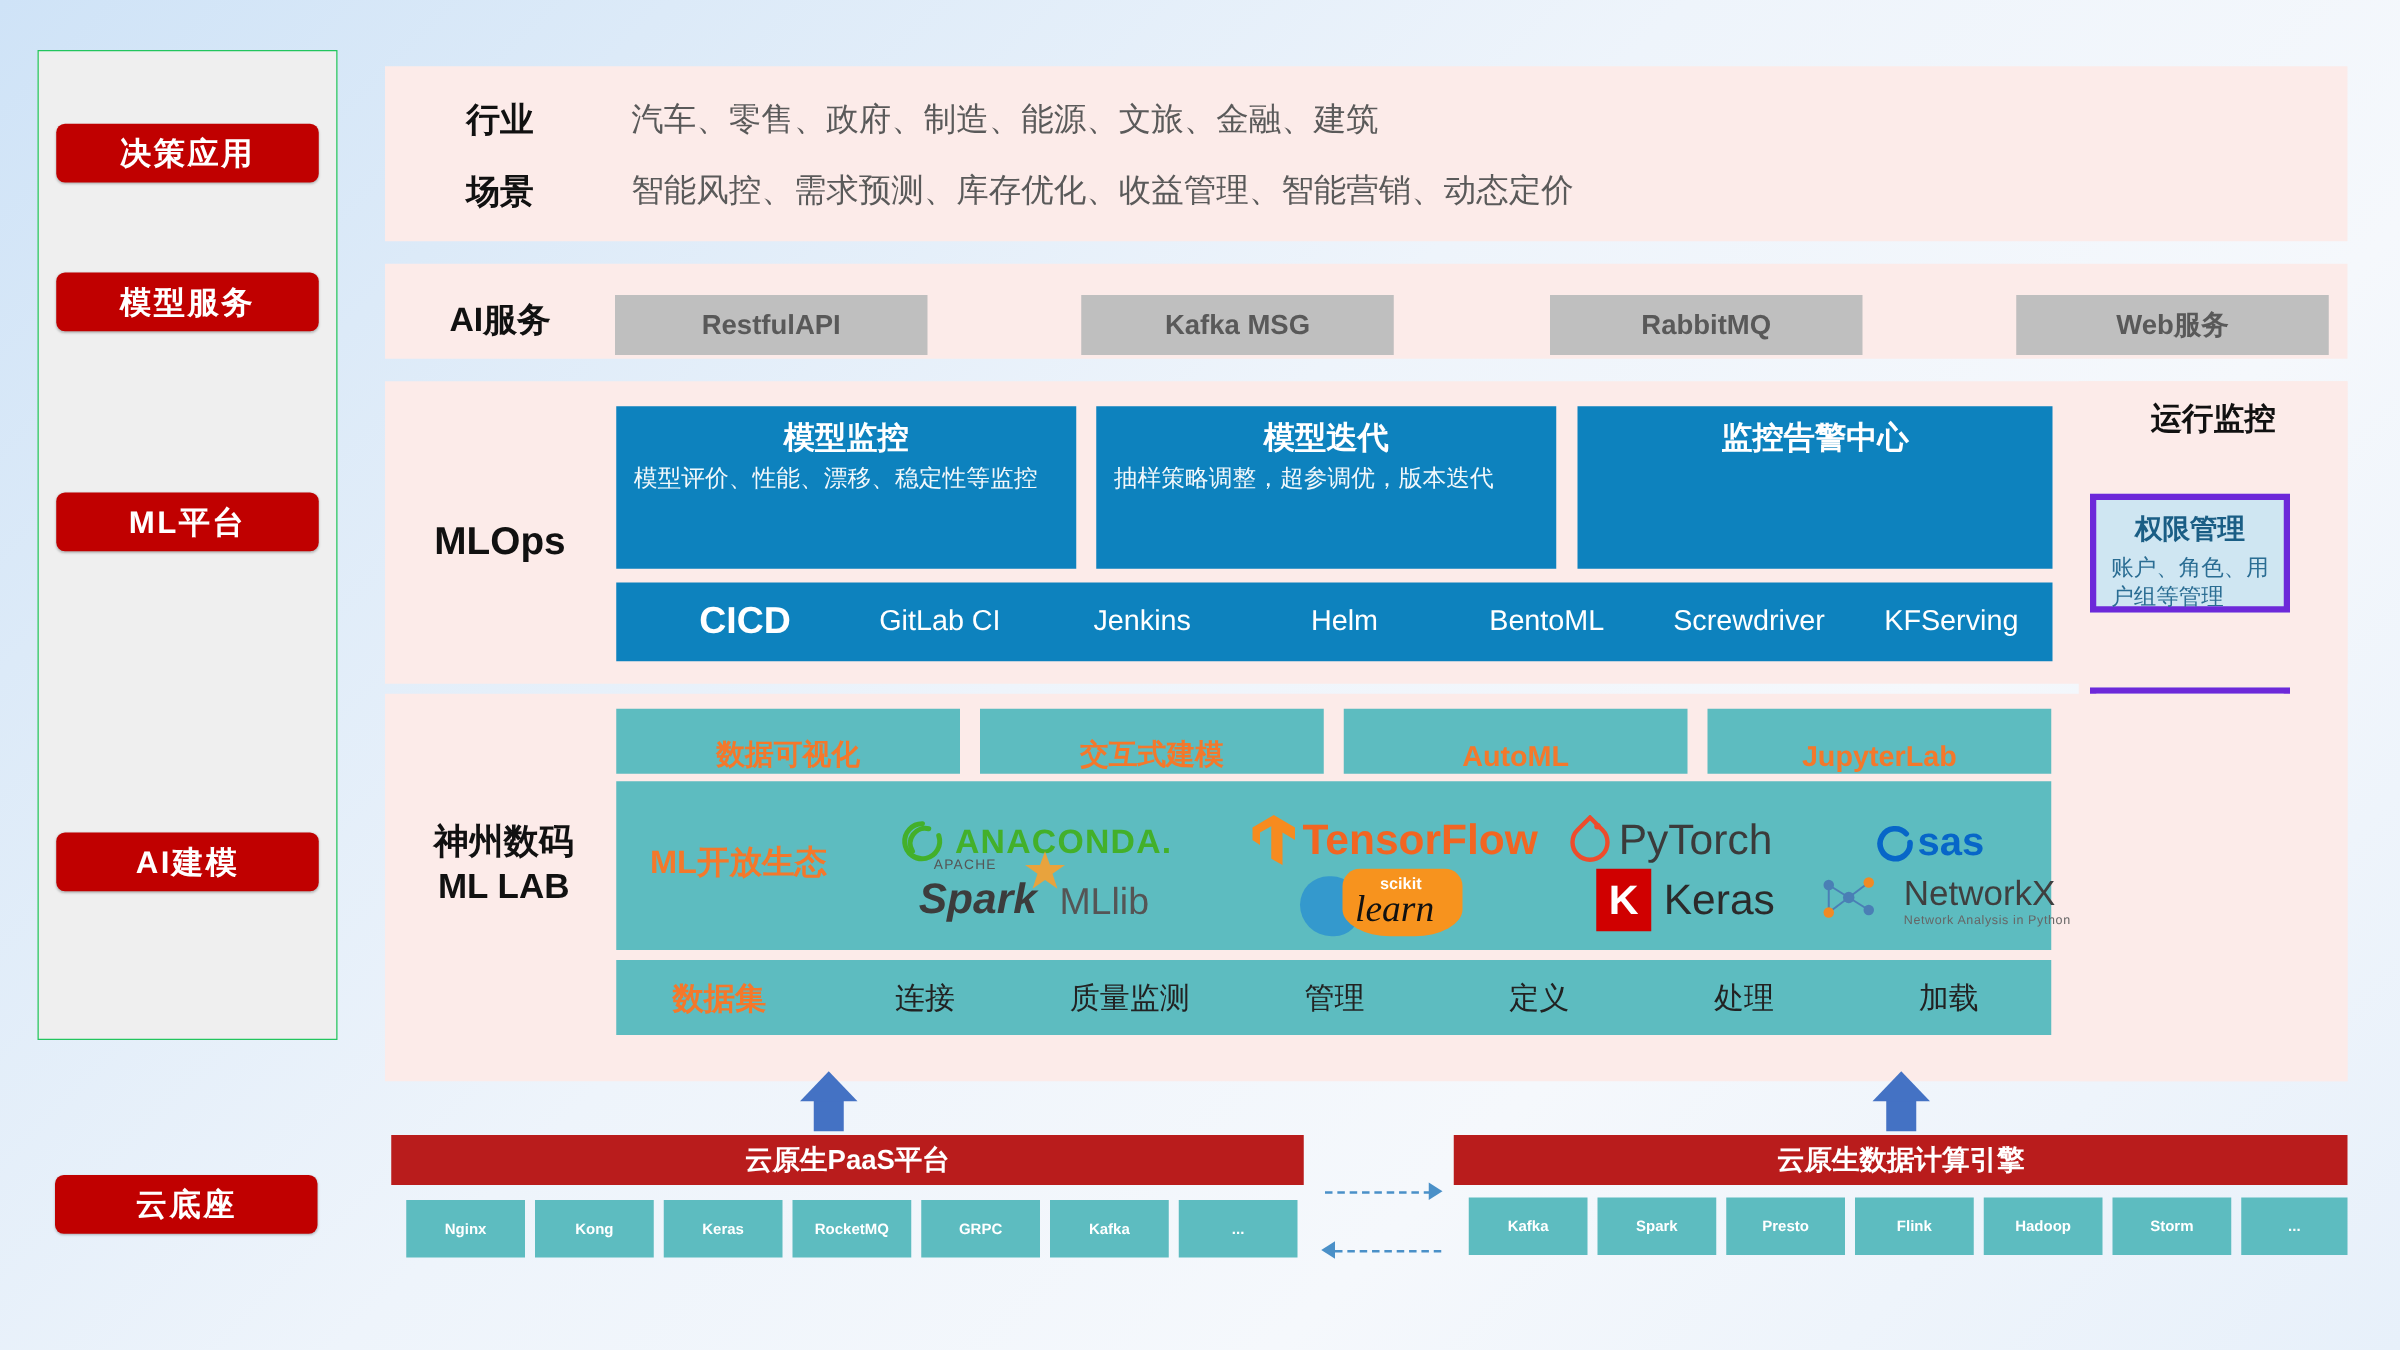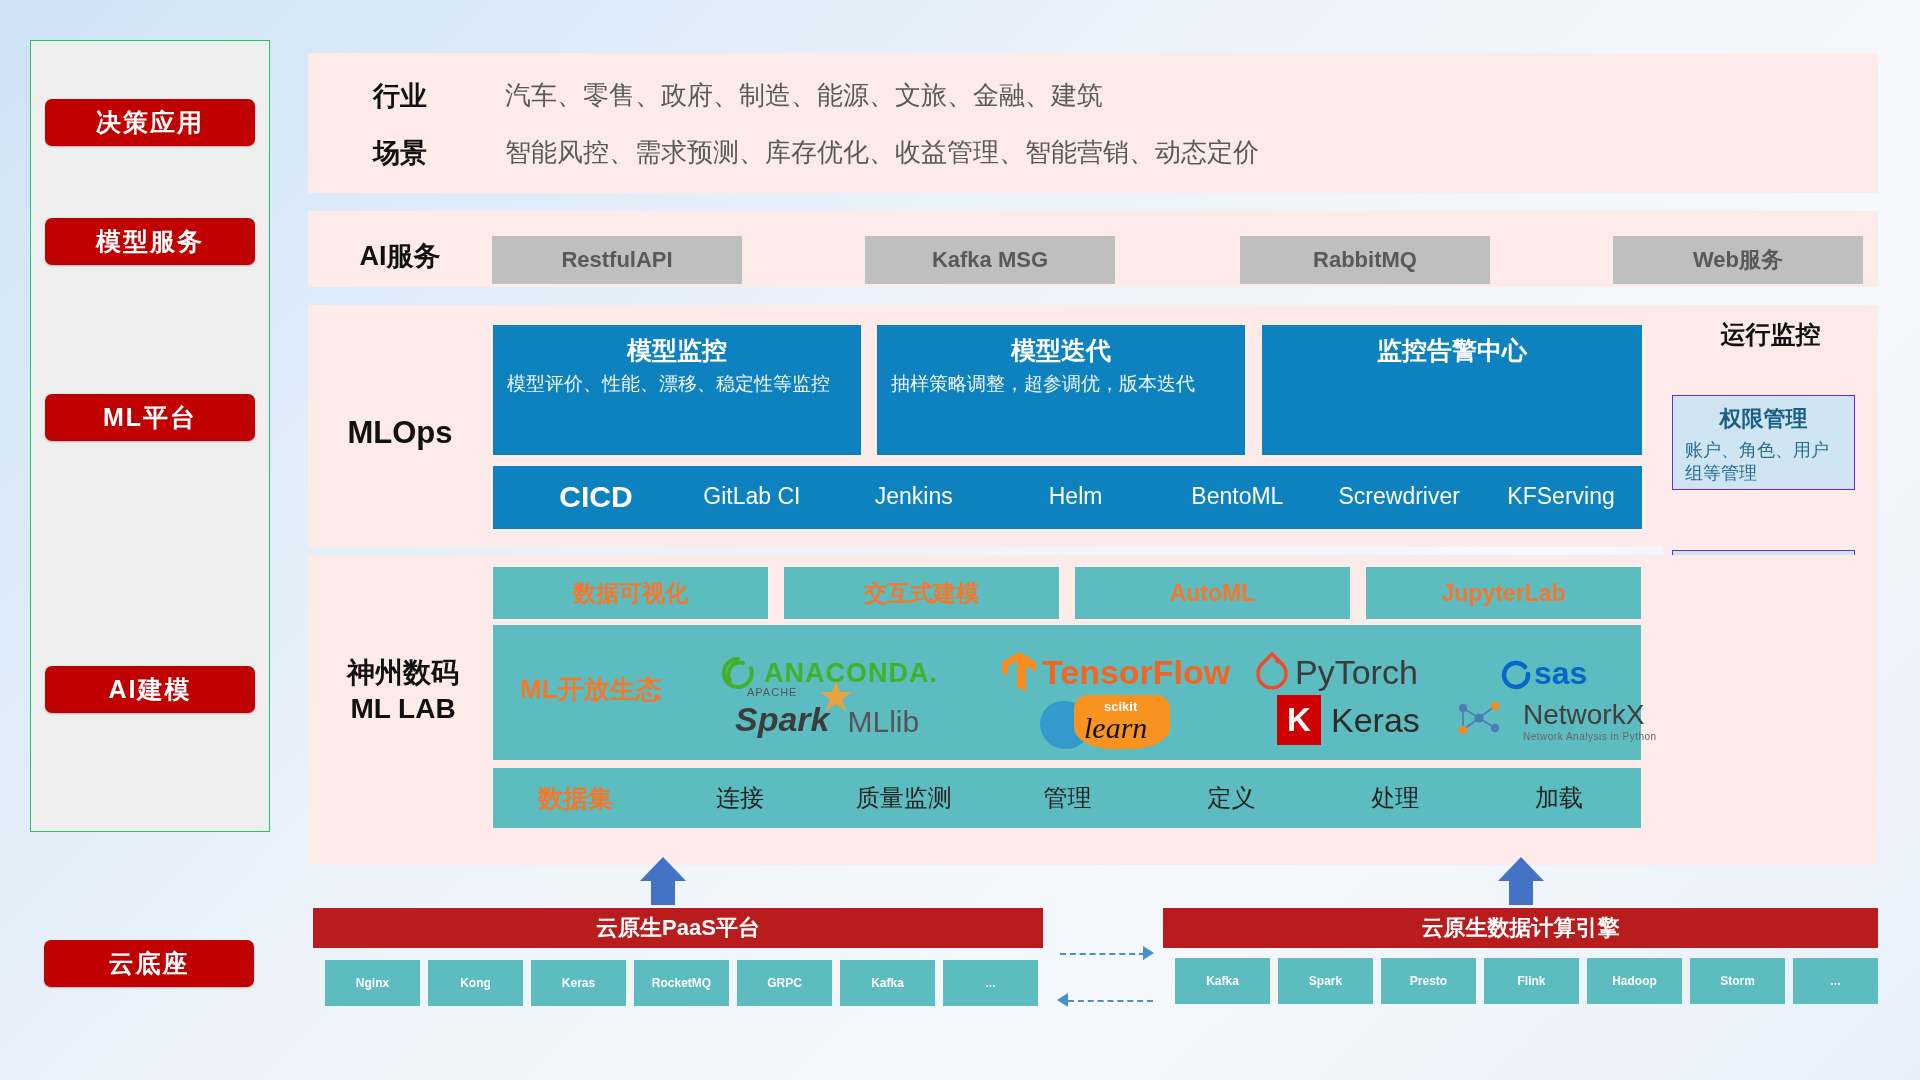--- a/index.html
+++ b/index.html
@@ -75,33 +75,33 @@
   
   .mon-col{
     position:absolute;left:1663px;top:305px;width:215px;height:560px;
     background:#fcebe9;
   }
   .mon-title{
     position:absolute;left:1663px;top:318px;width:215px;
     text-align:center;font-size:25px;font-weight:bold;color:#111;
   }
   .mon-card{
-    position:absolute;left:1672px;width:183px;
-    background:#cfe6f2;border:1px solid #6d28d9;box-sizing:border-box;
+    position:absolute;left:1672px;width:160px;
+    background:#cfe6f2;border:5px solid #6d28d9;box-sizing:border-box;
     padding:8px 12px;
   }
   .mon-card .mc-title{
     font-size:22px;font-weight:bold;color:#1a5e85;text-align:center;margin-bottom:5px;
   }
   .mon-card .mc-desc{font-size:18px;color:#2a6d93;line-height:1.3;}
 
   
   .teal-chip{
     position:absolute;height:52px;background:#5dbcc0;
-    display:flex;align-items:center;justify-content:center;
+    display:flex;align-items:flex-end;justify-content:center;
     color:#f4782b;font-size:23px;font-weight:bold;
   }
   .teal-eco{
     position:absolute;left:493px;top:625px;width:1148px;height:135px;
     background:#5dbcc0;
   }
   .teal-data{
     position:absolute;left:493px;top:768px;width:1148px;height:60px;
     background:#5dbcc0;display:flex;align-items:center;
   }

